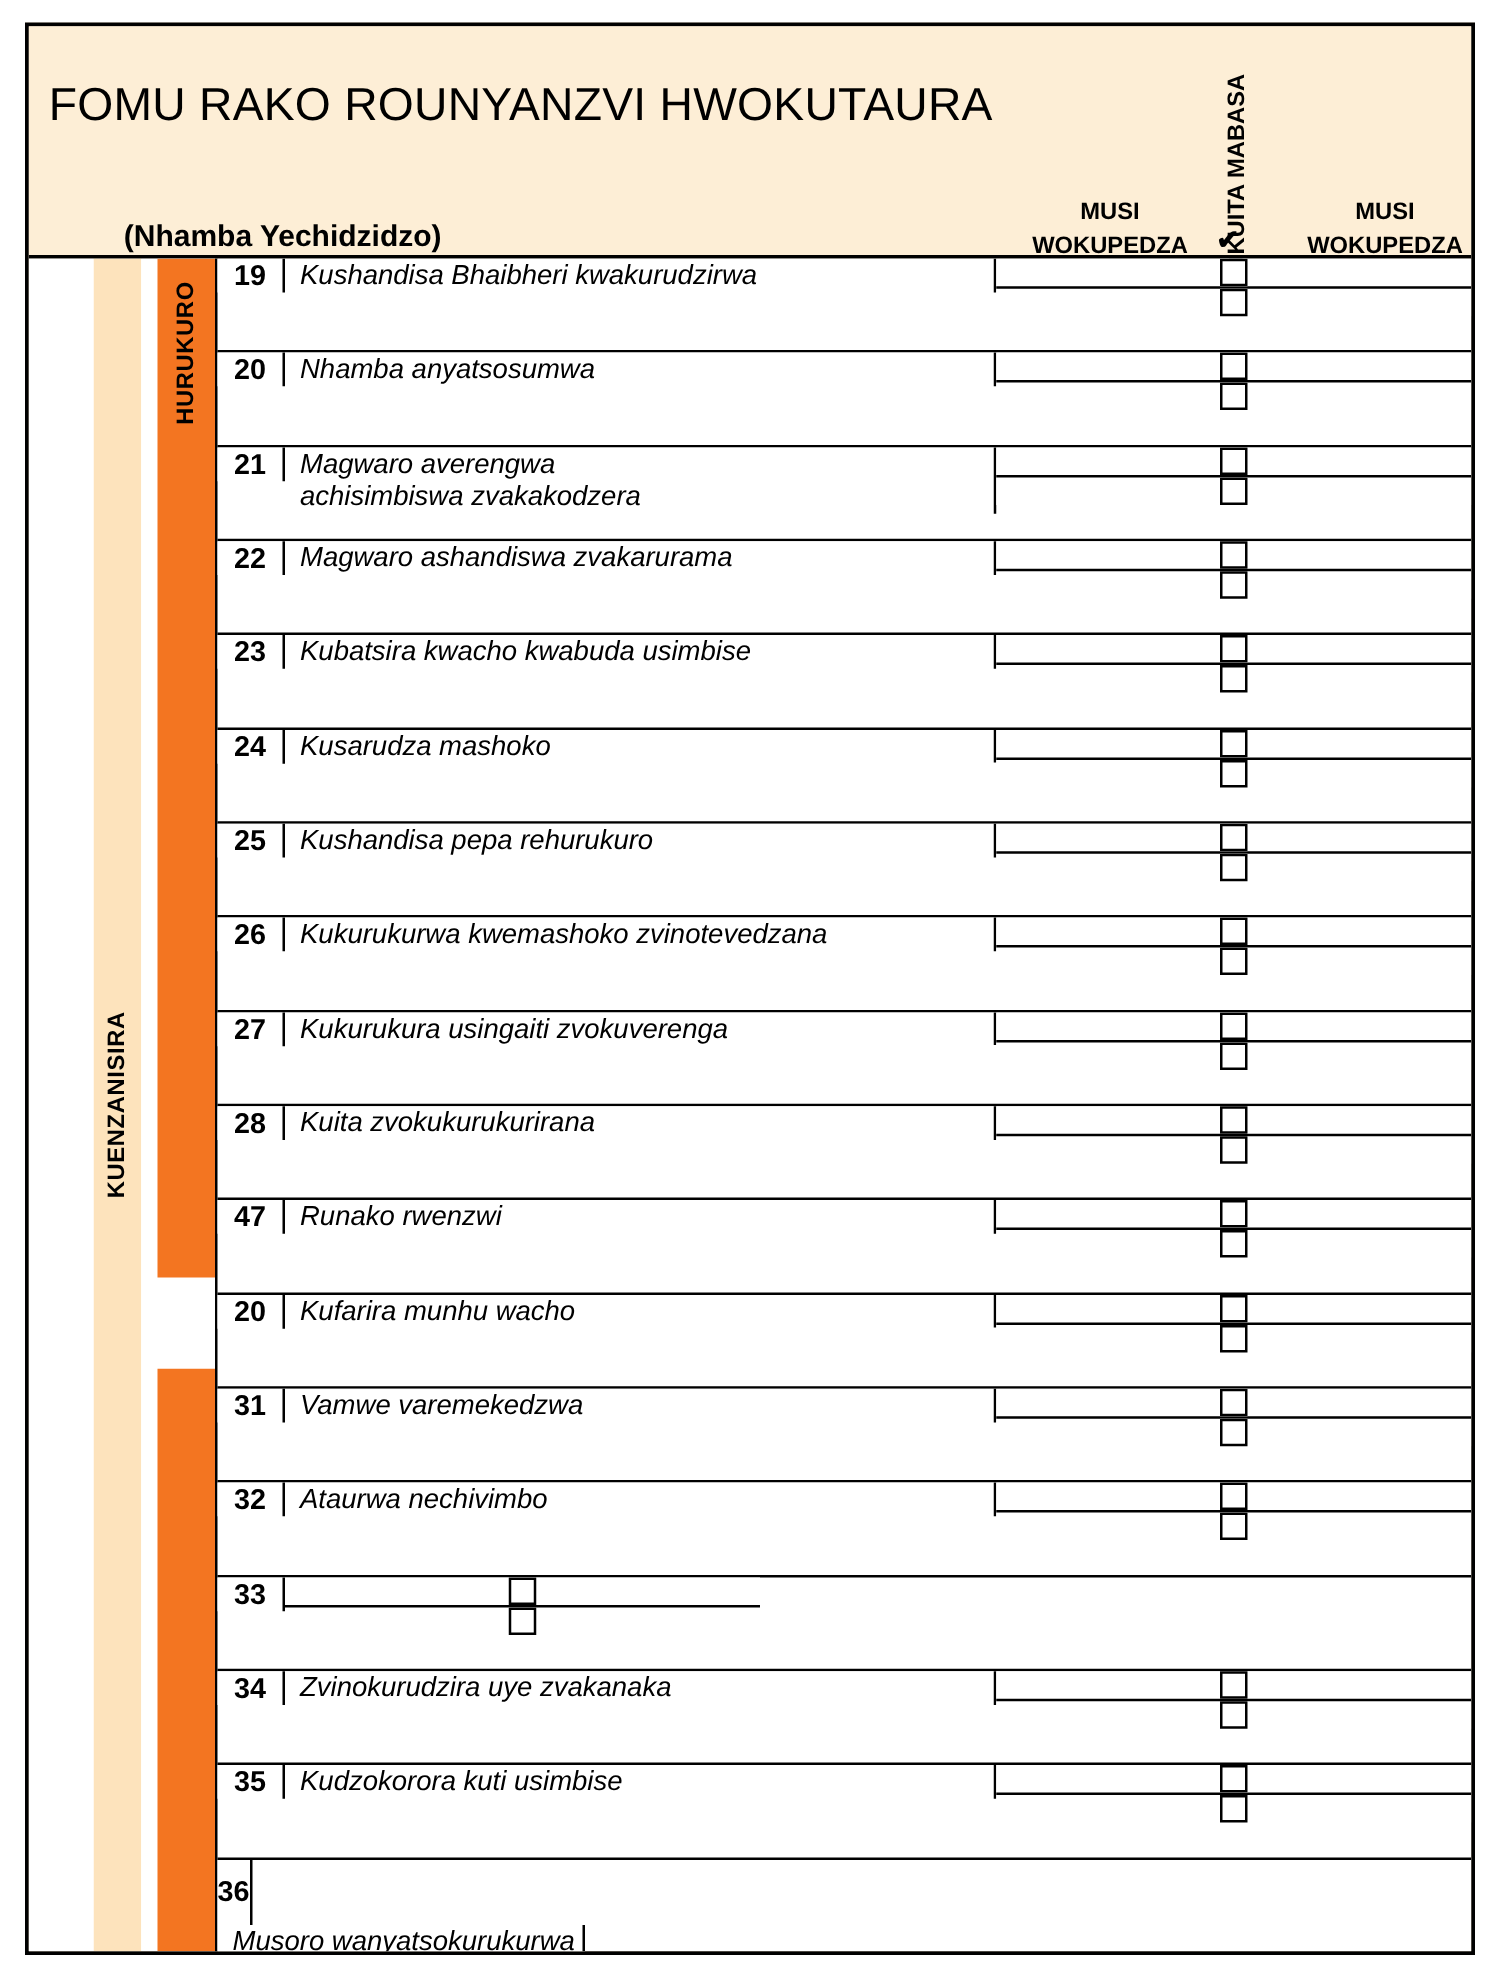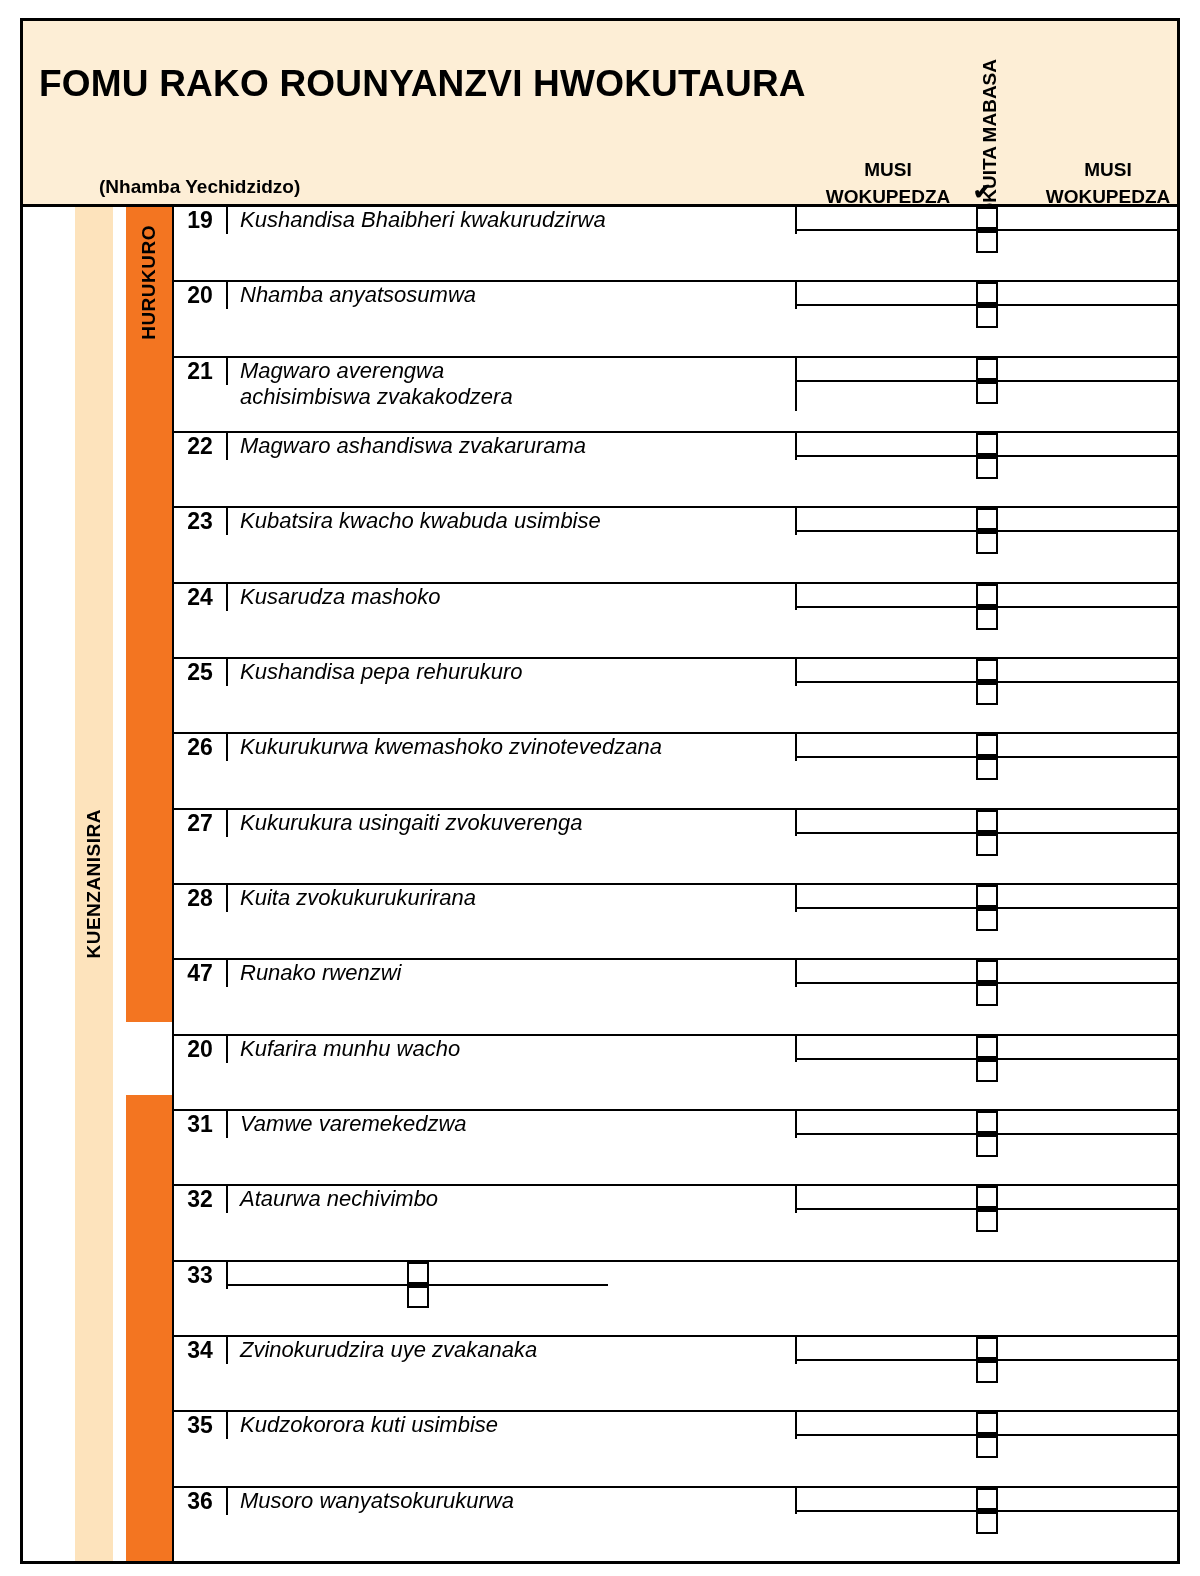--- a/index.html
+++ b/index.html
@@ -43,30 +43,30 @@
     box-sizing: border-box;
     border-bottom: 3px solid #000000;
     background: #fdeed6;
   }
 
   .title {
     position: absolute;
     left: 16px;
     top: 42px;
     font-size: 37px;
-    font-weight: bold;
+    font-weight: normal;
     letter-spacing: 0.2px;
     white-space: nowrap;
   }
 
   .subtitle {
     position: absolute;
     left: 76px;
     top: 155px;
-    font-size: 19px;
+    font-size: 24px;
     font-weight: bold;
   }
 
   .hdr-given {
     position: absolute;
     left: 790px;
     top: 136px;
     width: 150px;
     text-align: center;
     font-size: 19px;
@@ -178,21 +178,21 @@
     border-left: 2px solid #000000;
   }
 
   .row {
     flex: 1 1 0;
     display: flex;
     align-items: flex-start;
     border-bottom: 2px solid #000000;
     min-height: 0;
   }
-  .row:last-child { border-bottom: none; }
+  .row:last-child { border-bottom: none; flex-direction: column; }
 
   .num {
     flex: 0 0 52px;
     display: flex;
     align-items: center;
     justify-content: center;
     font-size: 23px;
     font-weight: bold;
     border-right: 2px solid #000000;
     background: #ffffff;

